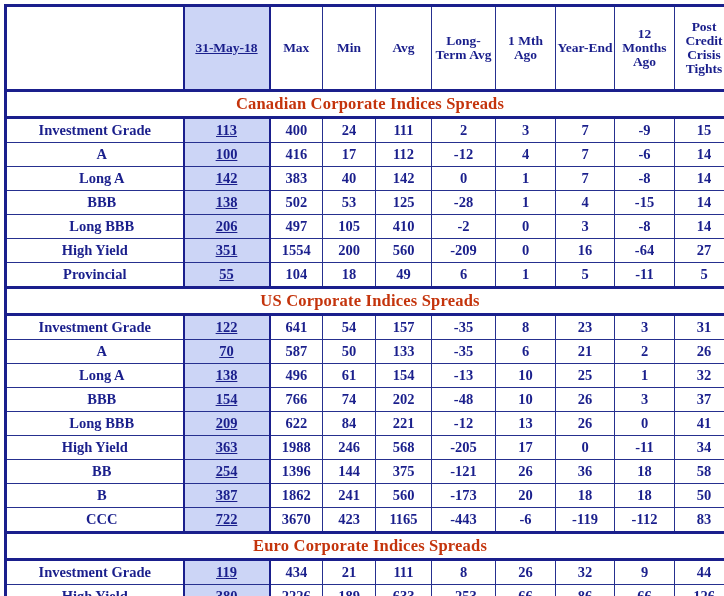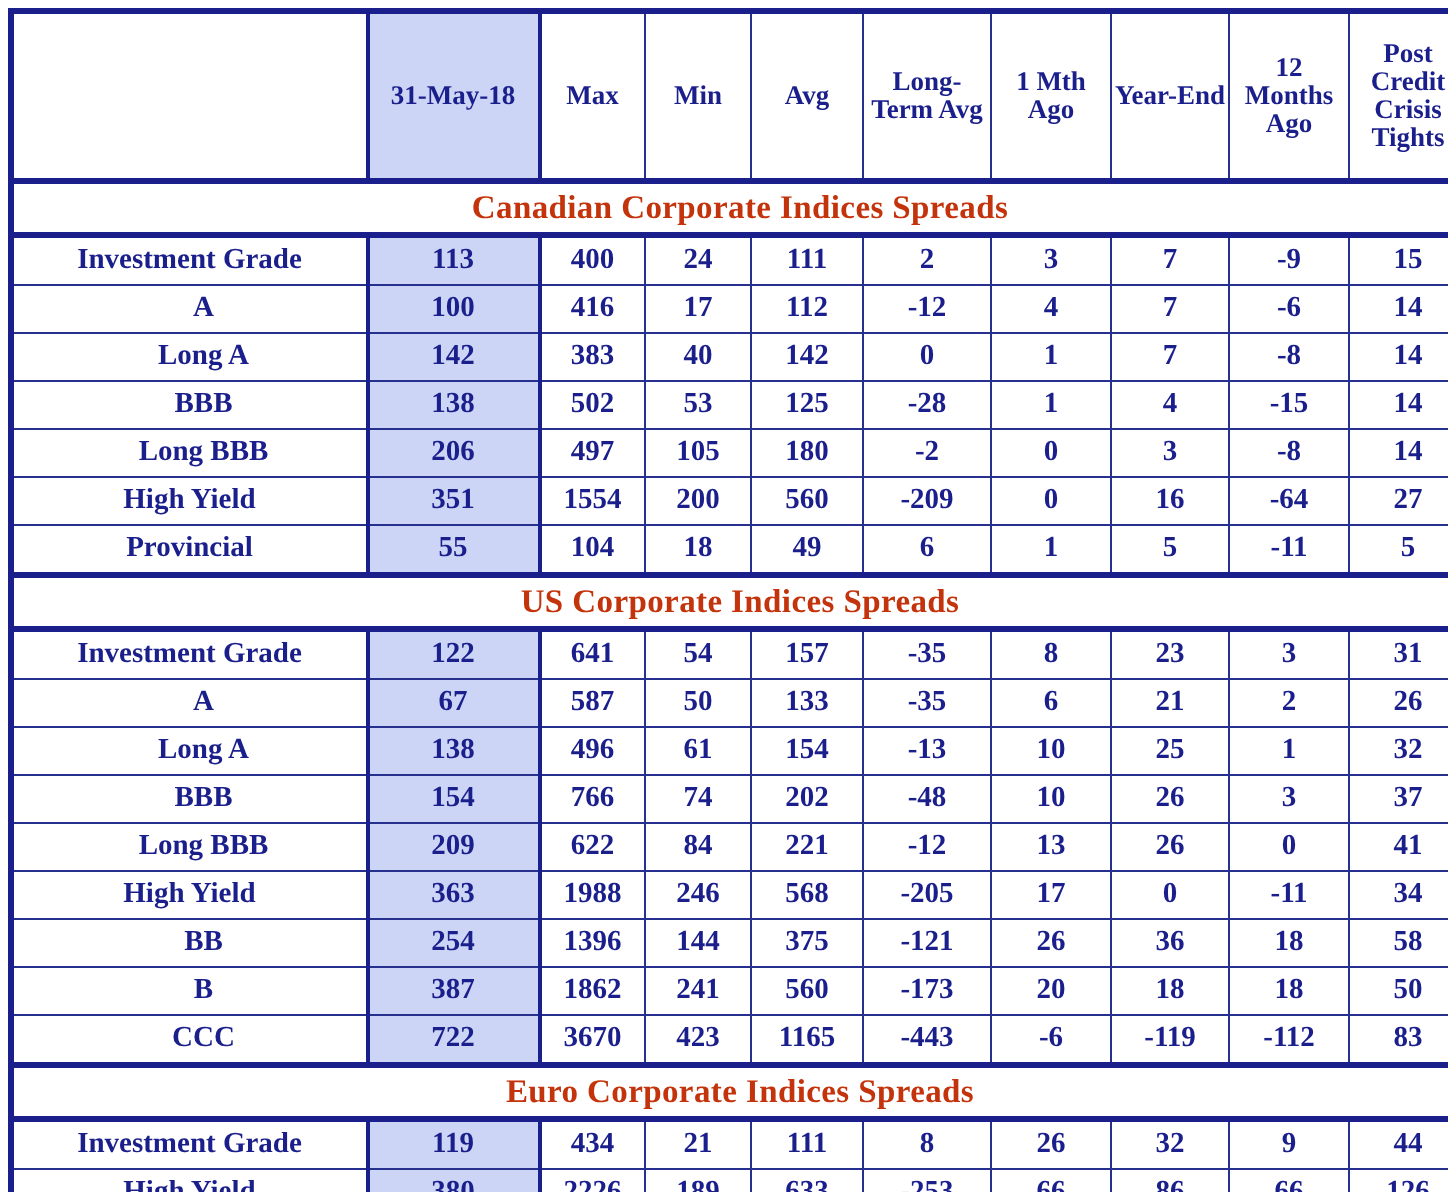--- a/index.html
+++ b/index.html
@@ -49,20 +49,21 @@
     padding: 2px 1px;
   }
   th.col-label {
     border-top: none;
     border-left: none;
   }
   .hl {
     background: #ccd5f6 !important;
     border-left: 2px solid #1a1f8c !important;
     border-right: 2px solid #1a1f8c !important;
+    text-decoration: underline;
   }
   th.hl {
     font-size: 14.5px;
   }
 
   
   tr.section-row td {
     height: 24px;
     color: #c4340c;
     font-size: 16.5px;
@@ -173,21 +174,21 @@
           <td class="">1</td>
           <td class="">4</td>
           <td class="neg">-15</td>
           <td class="">14</td>
         </tr>
         <tr class="data-row">
           <td class="rowlabel indent">Long BBB</td>
           <td class="hl">206</td>
           <td class="">497</td>
           <td class="">105</td>
-          <td class="">180</td>
+          <td class="">410</td>
           <td class="neg">-2</td>
           <td class="">0</td>
           <td class="">3</td>
           <td class="neg">-8</td>
           <td class="">14</td>
         </tr>
         <tr class="data-row">
           <td class="rowlabel">High Yield</td>
           <td class="hl">351</td>
           <td class="">1554</td>
@@ -221,21 +222,21 @@
           <td class="">54</td>
           <td class="">157</td>
           <td class="neg">-35</td>
           <td class="">8</td>
           <td class="">23</td>
           <td class="">3</td>
           <td class="">31</td>
         </tr>
         <tr class="data-row">
           <td class="rowlabel indent">A</td>
-          <td class="hl">67</td>
+          <td class="hl">70</td>
           <td class="">587</td>
           <td class="">50</td>
           <td class="">133</td>
           <td class="neg">-35</td>
           <td class="">6</td>
           <td class="">21</td>
           <td class="">2</td>
           <td class="">26</td>
         </tr>
         <tr class="data-row">

